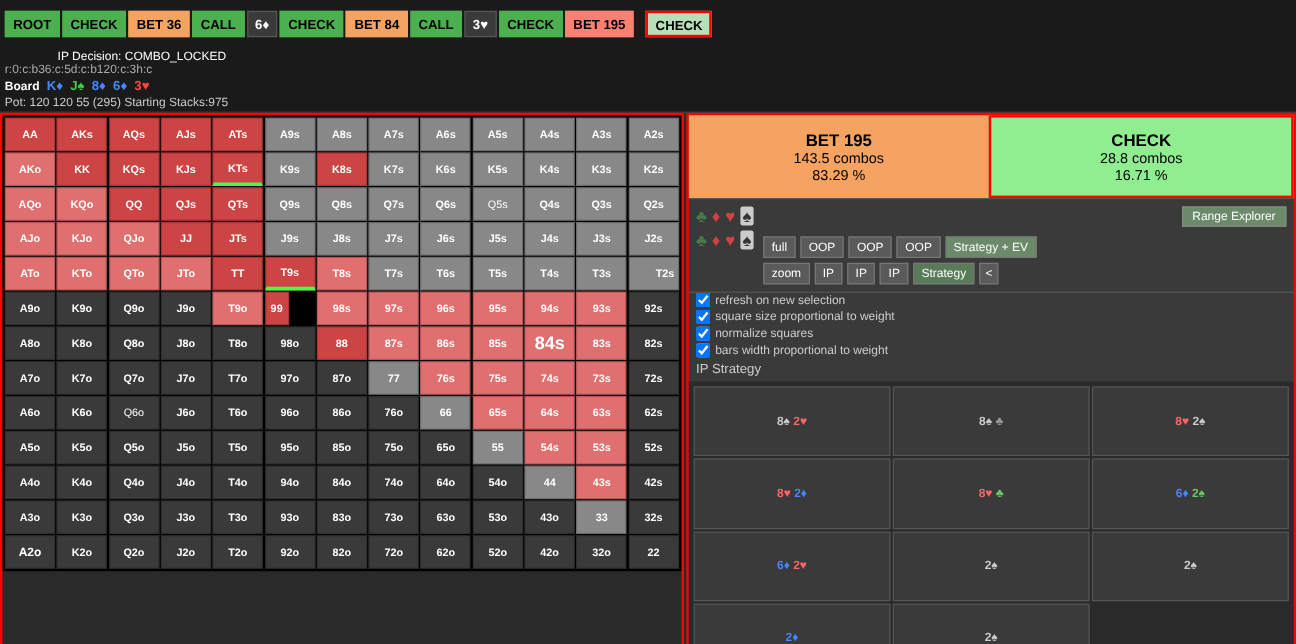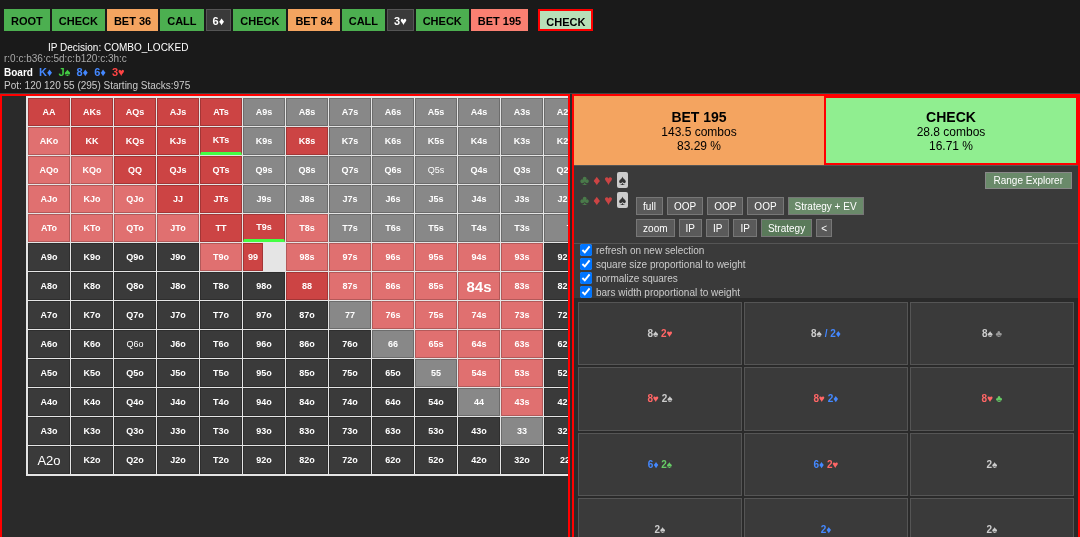--- a/index.html
+++ b/index.html
@@ -74,22 +74,21 @@
       background: #2a2a2a;
       overflow: hidden;
       flex-shrink: 0;
     }
 
     .hand-grid {
       display: grid;
       grid-template-columns: repeat(13, 1fr);
       gap: 1px;
       padding: 2px;
-      background: #e5e5e5;
-      margin-left: 24px;
+      background: #000000;
     }
 
     
     #right-panel {
       flex: 1;
       background: #3a3a3a;
       display: flex;
       flex-direction: column;
       border: 2px solid #ff0000;
       margin-left: 2px;
@@ -463,21 +462,21 @@
         <div style="width: 42px; height: 28px; display: flex; align-items: center; justify-content: center; font-size: 9px; font-weight: bold; color: rgb(255, 255, 255); background: rgb(58, 58, 58); cursor: pointer; border: 1px solid rgba(0, 0, 0, 0.2); position: relative;">J3o</div>
         <div style="width: 42px; height: 28px; display: flex; align-items: center; justify-content: center; font-size: 9px; font-weight: bold; color: rgb(255, 255, 255); background: rgb(58, 58, 58); cursor: pointer; border: 1px solid rgba(0, 0, 0, 0.2); position: relative;">T3o</div>
         <div style="width: 42px; height: 28px; display: flex; align-items: center; justify-content: center; font-size: 9px; font-weight: bold; color: rgb(255, 255, 255); background: rgb(58, 58, 58); cursor: pointer; border: 1px solid rgba(0, 0, 0, 0.2); position: relative;">93o</div>
         <div style="width: 42px; height: 28px; display: flex; align-items: center; justify-content: center; font-size: 9px; font-weight: bold; color: rgb(255, 255, 255); background: rgb(58, 58, 58); cursor: pointer; border: 1px solid rgba(0, 0, 0, 0.2); position: relative;">83o</div>
         <div style="width: 42px; height: 28px; display: flex; align-items: center; justify-content: center; font-size: 9px; font-weight: bold; color: rgb(255, 255, 255); background: rgb(58, 58, 58); cursor: pointer; border: 1px solid rgba(0, 0, 0, 0.2); position: relative;">73o</div>
         <div style="width: 42px; height: 28px; display: flex; align-items: center; justify-content: center; font-size: 9px; font-weight: bold; color: rgb(255, 255, 255); background: rgb(58, 58, 58); cursor: pointer; border: 1px solid rgba(0, 0, 0, 0.2); position: relative;">63o</div>
         <div style="width: 42px; height: 28px; display: flex; align-items: center; justify-content: center; font-size: 9px; font-weight: bold; color: rgb(255, 255, 255); background: rgb(58, 58, 58); cursor: pointer; border: 1px solid rgba(0, 0, 0, 0.2); position: relative;">53o</div>
         <div style="width: 42px; height: 28px; display: flex; align-items: center; justify-content: center; font-size: 9px; font-weight: bold; color: rgb(255, 255, 255); background: rgb(58, 58, 58); cursor: pointer; border: 1px solid rgba(0, 0, 0, 0.2); position: relative;">43o</div>
         <div style="width: 42px; height: 28px; display: flex; align-items: center; justify-content: center; font-size: 9px; font-weight: bold; color: rgb(255, 255, 255); background: rgb(136, 136, 136); cursor: pointer; border: 1px solid rgba(0, 0, 0, 0.2); position: relative;">33</div>
         <div style="width: 42px; height: 28px; display: flex; align-items: center; justify-content: center; font-size: 9px; font-weight: bold; color: rgb(255, 255, 255); background: rgb(58, 58, 58); cursor: pointer; border: 1px solid rgba(0, 0, 0, 0.2); position: relative;">32s</div>
-        <div style="width: 42px; height: 28px; display: flex; align-items: center; justify-content: center; font-size: 13px; font-weight: normal; color: rgb(255, 255, 255); background: rgb(58, 58, 58); cursor: pointer; border: 1px solid rgba(0, 0, 0, 0.2); position: relative;">A2o</div>
+        <div style="width: 42px; height: 28px; display: flex; align-items: center; justify-content: center; font-size: 10px; font-weight: bold; color: rgb(255, 255, 255); background: rgb(58, 58, 58); cursor: pointer; border: 1px solid rgba(0, 0, 0, 0.2); position: relative;">A2o</div>
         <div style="width: 42px; height: 28px; display: flex; align-items: center; justify-content: center; font-size: 9px; font-weight: bold; color: rgb(255, 255, 255); background: rgb(58, 58, 58); cursor: pointer; border: 1px solid rgba(0, 0, 0, 0.2); position: relative;">K2o</div>
         <div style="width: 42px; height: 28px; display: flex; align-items: center; justify-content: center; font-size: 9px; font-weight: bold; color: rgb(255, 255, 255); background: rgb(58, 58, 58); cursor: pointer; border: 1px solid rgba(0, 0, 0, 0.2); position: relative;">Q2o</div>
         <div style="width: 42px; height: 28px; display: flex; align-items: center; justify-content: center; font-size: 9px; font-weight: bold; color: rgb(255, 255, 255); background: rgb(58, 58, 58); cursor: pointer; border: 1px solid rgba(0, 0, 0, 0.2); position: relative;">J2o</div>
         <div style="width: 42px; height: 28px; display: flex; align-items: center; justify-content: center; font-size: 9px; font-weight: bold; color: rgb(255, 255, 255); background: rgb(58, 58, 58); cursor: pointer; border: 1px solid rgba(0, 0, 0, 0.2); position: relative;">T2o</div>
         <div style="width: 42px; height: 28px; display: flex; align-items: center; justify-content: center; font-size: 9px; font-weight: bold; color: rgb(255, 255, 255); background: rgb(58, 58, 58); cursor: pointer; border: 1px solid rgba(0, 0, 0, 0.2); position: relative;">92o</div>
         <div style="width: 42px; height: 28px; display: flex; align-items: center; justify-content: center; font-size: 9px; font-weight: bold; color: rgb(255, 255, 255); background: rgb(58, 58, 58); cursor: pointer; border: 1px solid rgba(0, 0, 0, 0.2); position: relative;">82o</div>
         <div style="width: 42px; height: 28px; display: flex; align-items: center; justify-content: center; font-size: 9px; font-weight: bold; color: rgb(255, 255, 255); background: rgb(58, 58, 58); cursor: pointer; border: 1px solid rgba(0, 0, 0, 0.2); position: relative;">72o</div>
         <div style="width: 42px; height: 28px; display: flex; align-items: center; justify-content: center; font-size: 9px; font-weight: bold; color: rgb(255, 255, 255); background: rgb(58, 58, 58); cursor: pointer; border: 1px solid rgba(0, 0, 0, 0.2); position: relative;">62o</div>
         <div style="width: 42px; height: 28px; display: flex; align-items: center; justify-content: center; font-size: 9px; font-weight: bold; color: rgb(255, 255, 255); background: rgb(58, 58, 58); cursor: pointer; border: 1px solid rgba(0, 0, 0, 0.2); position: relative;">52o</div>
         <div style="width: 42px; height: 28px; display: flex; align-items: center; justify-content: center; font-size: 9px; font-weight: bold; color: rgb(255, 255, 255); background: rgb(58, 58, 58); cursor: pointer; border: 1px solid rgba(0, 0, 0, 0.2); position: relative;">42o</div>
@@ -552,27 +551,25 @@
       <div class="checkbox-row">
         <input type="checkbox" checked="" style="">
         <label>normalize squares</label>
       </div>
       <div class="checkbox-row">
         <input type="checkbox" checked="" style="">
         <label>bars width proportional to weight</label>
       </div>
     </div>
 
+    <div id="ip-strategy-label">IP Strategy</div>
 
     <div id="card-combo-grid">
       <div class="combo-cell dark">
         <span class="combo-hand c-black">8♠ <span style="color:#ff6666">2♥</span></span>
-      </div>
-      <div class="combo-cell dark">
-        <span class="combo-hand">8♠ <span style="color:#4488ff">/ 2♦</span></span>
       </div>
       <div class="combo-cell dark">
         <span class="combo-hand c-black">8♠ <span style="color:#999">♣</span></span>
       </div>
       <div class="combo-cell dark">
         <span class="combo-hand"><span style="color:#ff6666">8♥</span> 2♠</span>
       </div>
       <div class="combo-cell dark">
         <span class="combo-hand"><span style="color:#ff6666">8♥</span> <span style="color:#4488ff">2♦</span></span>
       </div>

